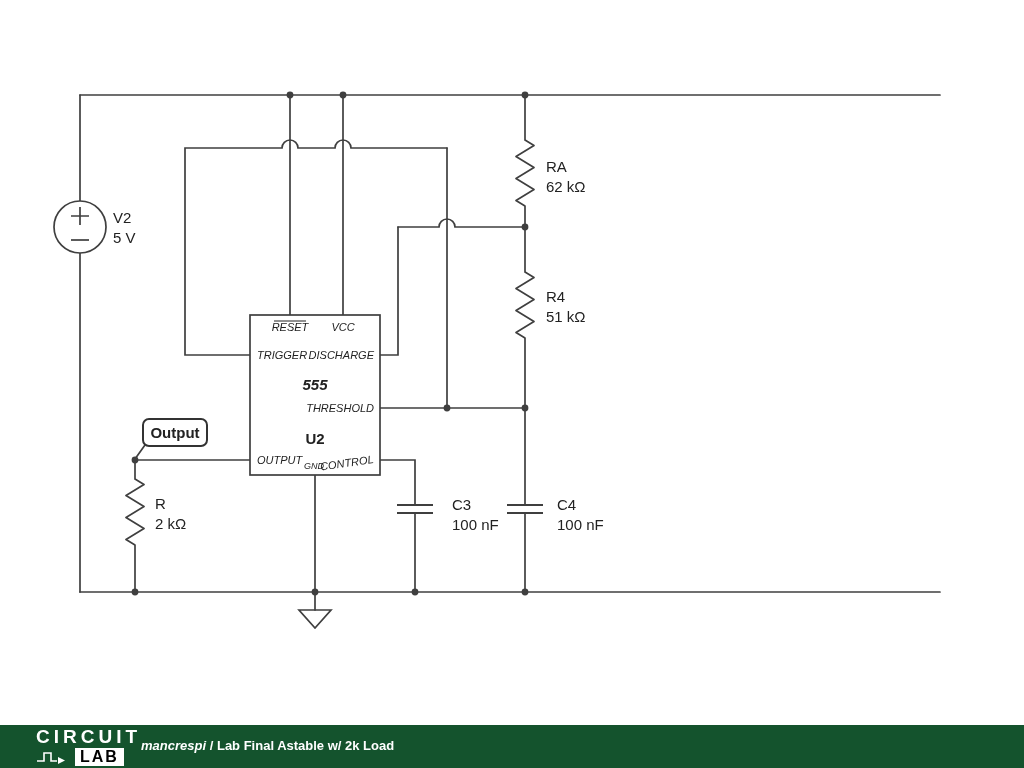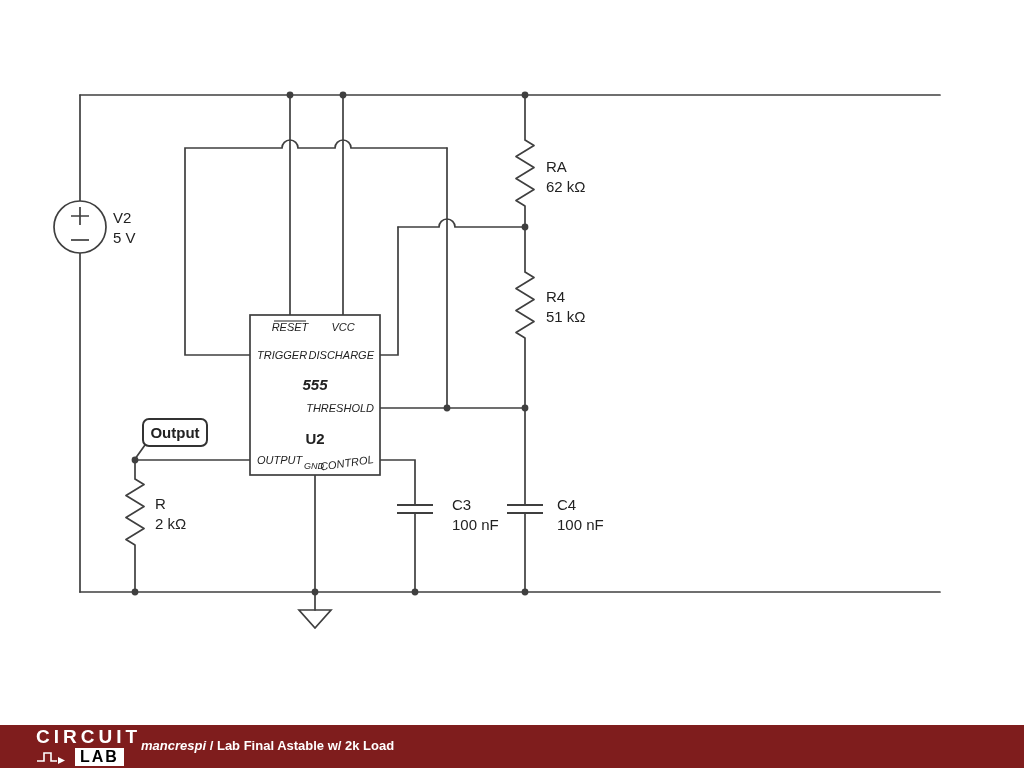--- a/index.html
+++ b/index.html
@@ -9,21 +9,21 @@
   }
   .schematic{position:absolute;top:0;left:0;}
   svg text{fill:#222;}
   .clabel{font-size:15px;}
   .big{font-size:15px;font-weight:700;}
   .pin{font-size:11px;font-style:italic;}
   .pin-sm{font-size:9px;font-style:italic;}
   .ic-name{font-size:15px;font-weight:700;font-style:italic;}
   .flag-text{font-size:15px;font-weight:700;}
   .footer{
-    position:absolute;left:0;bottom:0;width:1024px;height:43px;background:#7f1d1d;
+    position:absolute;left:0;bottom:0;width:1024px;height:43px;background:#14532d;
     display:flex;align-items:center;box-sizing:border-box;padding-left:36px;color:#fff;
   }
   .logo{display:flex;flex-direction:column;line-height:1;}
   .logo-top{font-size:19px;font-weight:700;letter-spacing:4px;}
   .logo-bottom{display:flex;align-items:center;gap:5px;margin-top:2px;}
   .lab-box{background:#fff;color:#000;font-weight:700;font-size:16px;padding:1px 5px;letter-spacing:2px;}
   .meta{display:flex;flex-direction:column;line-height:1.45;font-size:13px;}
   .meta .line1{font-weight:700;}
   .author{font-style:italic;font-weight:700;}
   .url{font-weight:700;color:#fff;text-decoration:none;}

